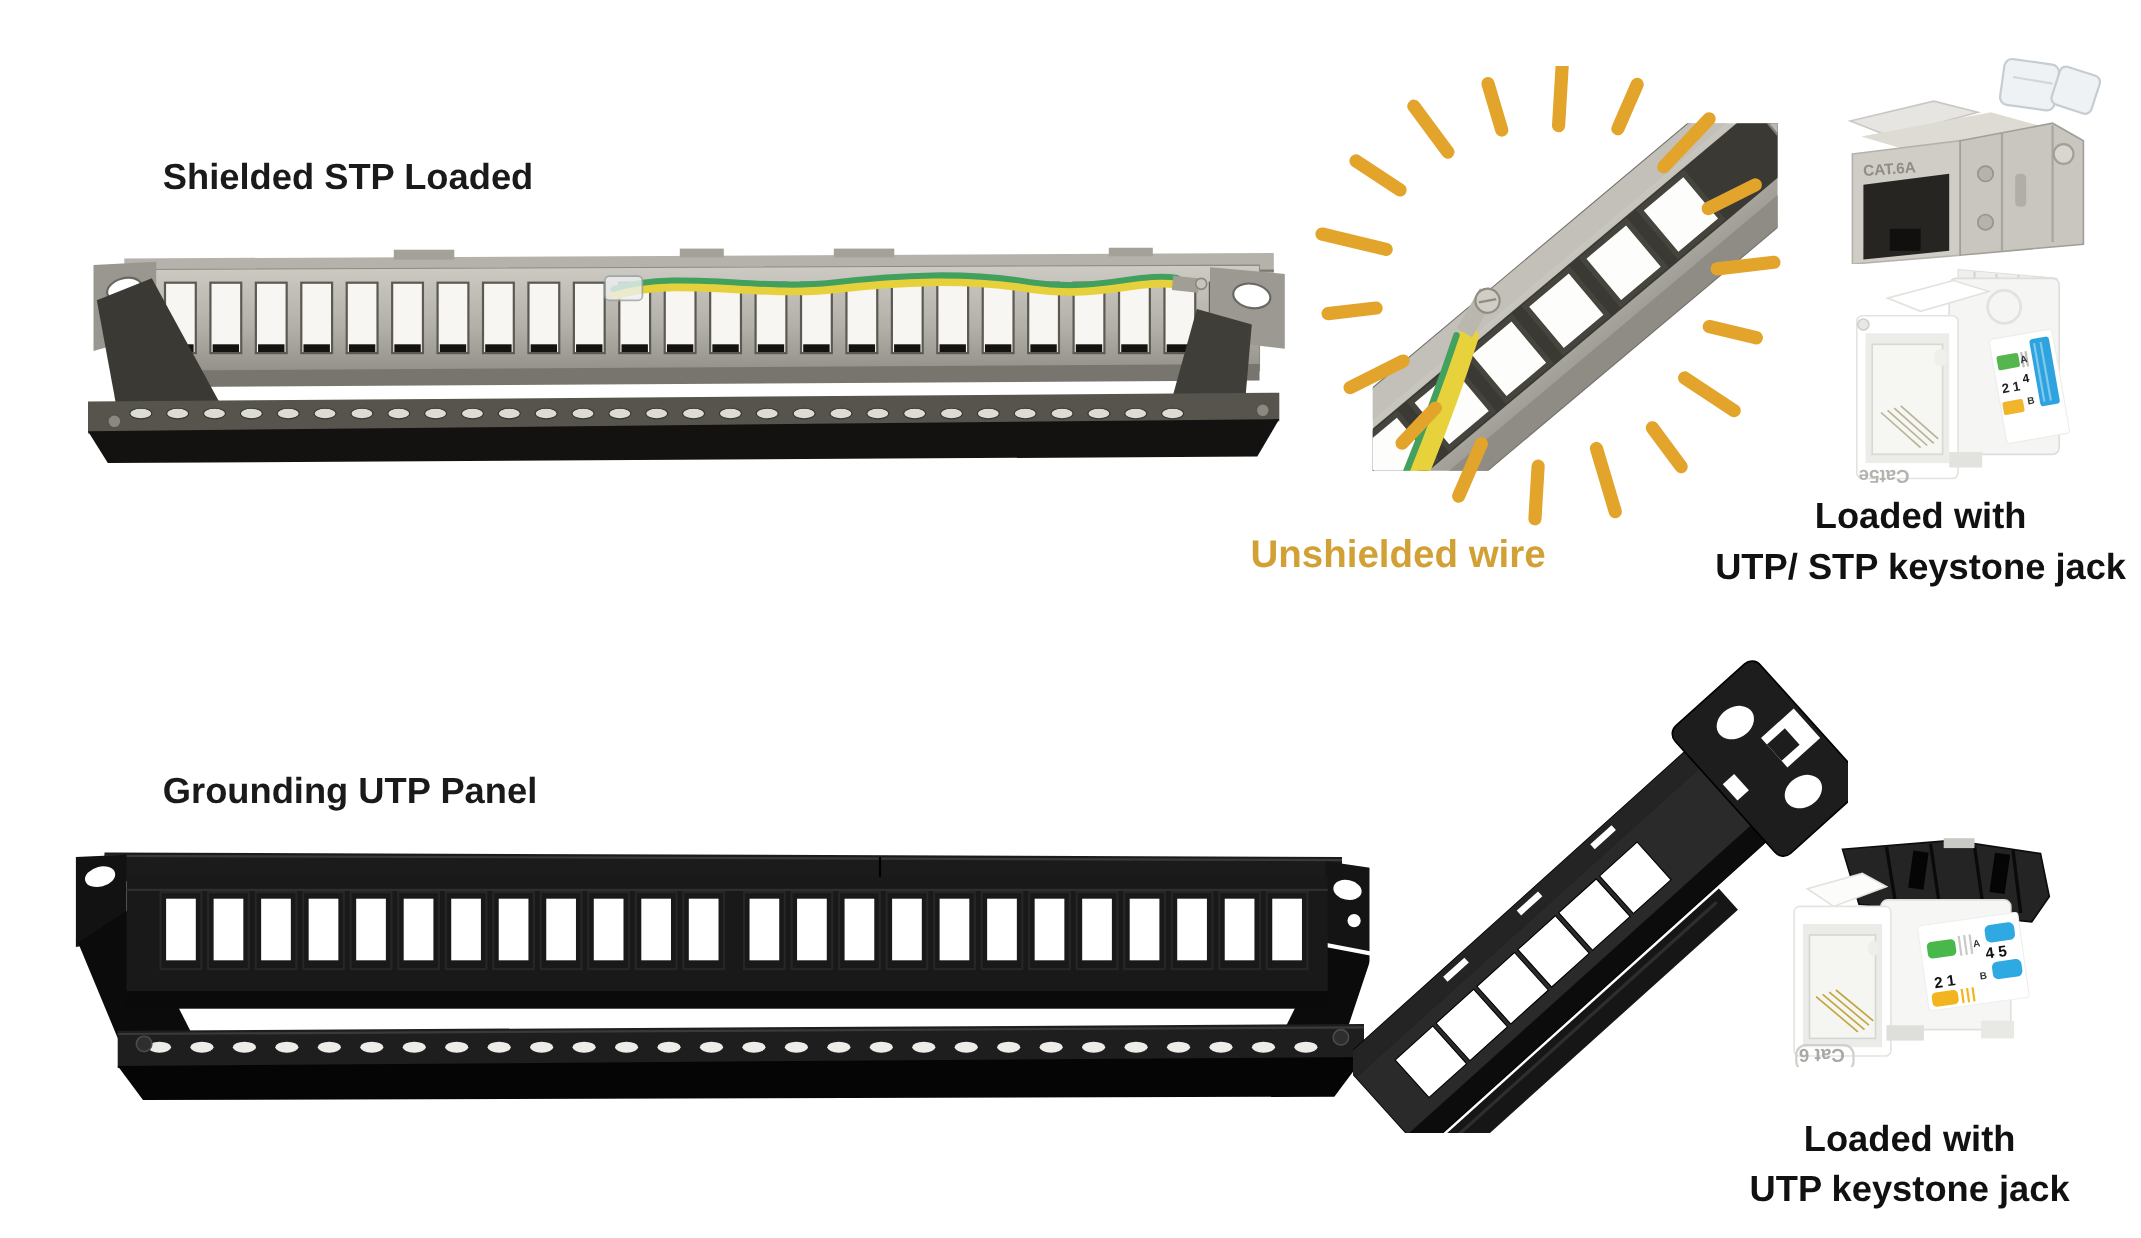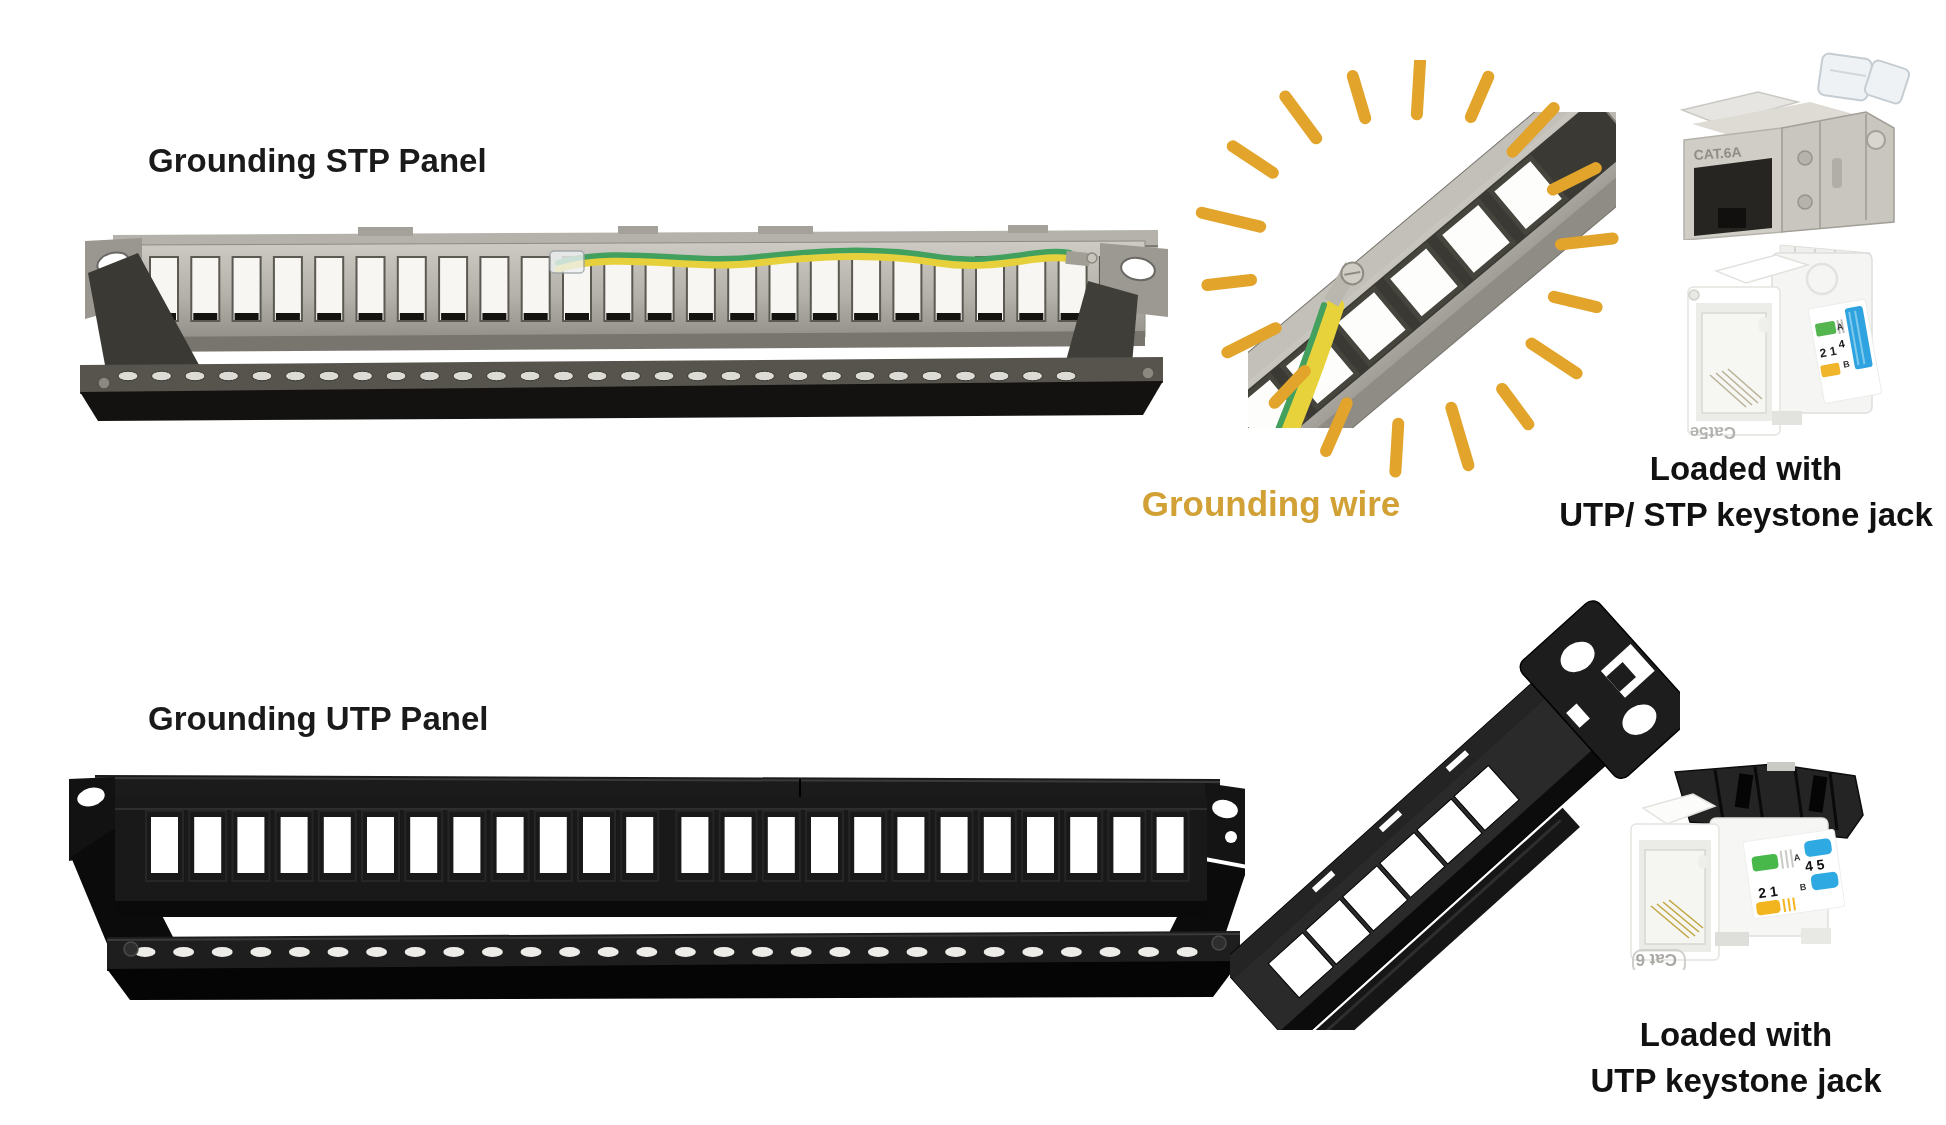--- a/index.html
+++ b/index.html
@@ -22,21 +22,21 @@
     font-size:35px;font-weight:700;color:var(--gold);text-align:center;white-space:nowrap;
   }
   svg{display:block;}
   svg text{font-family:"Liberation Sans",sans-serif;}
 </style>
 </head>
 <body>
 
 <div class="stage">
 
-  <div class="abs title" style="left:148px;top:142px;">Grounding STP Panel</div>
+  <div class="abs title" style="left:148px;top:142px;">Shielded STP Loaded</div>
 
   <svg class="abs" style="left:58px;top:225px;" width="1120" height="200" viewBox="0 0 1120 200">
     <defs>
       <linearGradient id="gmetal" x1="0" y1="0" x2="0" y2="1">
         <stop offset="0" stop-color="#cdcbc4"></stop>
           <stop offset="0.55" stop-color="#b2b0a8"></stop>
           <stop offset="1" stop-color="#8e8c84"></stop>
       </linearGradient>
       <linearGradient id="gmetal2" x1="0" y1="0" x2="0" y2="1">
         <stop offset="0" stop-color="#d3d1ca"></stop>
@@ -214,21 +214,21 @@
         <line x1="144.86509504947622" y1="310.9182784515364" x2="114.61218959732258" y2="342.8676401306538" stroke="#E2A42B" stroke-width="12" stroke-linecap="round"></line>
         <line x1="115.62154372354709" y1="268.1811477224689" x2="67.3212961632197" y2="292.32832324282913" stroke="#E2A42B" stroke-width="12" stroke-linecap="round"></line>
         <line x1="91.03517314409189" y1="220.0566644232755" x2="47.32344920953517" y2="225.08510261709907" stroke="#E2A42B" stroke-width="12" stroke-linecap="round"></line>
         <line x1="100.16130546856354" y1="166.67691407534417" x2="41.803926048259655" y2="152.73359068403266" stroke="#E2A42B" stroke-width="12" stroke-linecap="round"></line>
         <line x1="112.8134263686878" y1="112.73303909157765" x2="72.75814529274342" y2="86.28356919278585" stroke="#E2A42B" stroke-width="12" stroke-linecap="round"></line>
         <line x1="156.2628398542867" y1="78.305645042307" x2="125.2866559089809" y2="36.538719991657416" stroke="#E2A42B" stroke-width="12" stroke-linecap="round"></line>
         <line x1="205.24145639976396" y1="58.22341307018476" x2="192.69895027702805" y2="16.0489475707723" stroke="#E2A42B" stroke-width="12" stroke-linecap="round"></line>
       </g>
   </svg>
 
-  <div class="abs grounding-label" style="left:1121px;top:484px;width:300px;">Grounding wire</div>
+  <div class="abs grounding-label" style="left:1121px;top:484px;width:300px;">Unshielded wire</div>
 
   <svg class="abs" style="left:1670px;top:40px;" width="240" height="200" viewBox="0 0 240 200">
     <g opacity="0.9">
       <rect x="150" y="16" width="50" height="42" rx="7" fill="#eef1f3" stroke="#bfc8ce" stroke-width="2" transform="rotate(8 175 37)"></rect>
       <rect x="198" y="24" width="38" height="36" rx="6" fill="#eef1f3" stroke="#bfc8ce" stroke-width="2" transform="rotate(18 217 42)"></rect>
       <line x1="160" y1="30" x2="196" y2="36" stroke="#ccd4d9" stroke-width="2"></line>
     </g>
     <polygon points="12,70 88,52 128,62 48,84" fill="#e6e5e1" stroke="#c9c8c3" stroke-width="1.5"></polygon>
     <polygon points="22,84 140,62 212,82 96,106" fill="#dddbd4"></polygon>
     <g>

